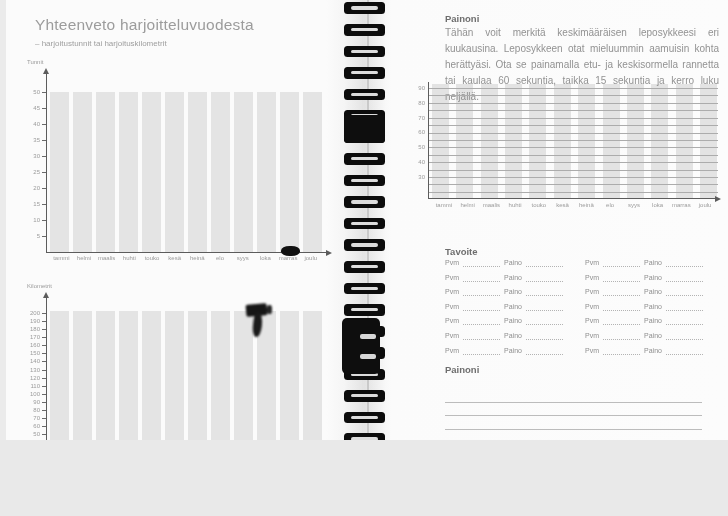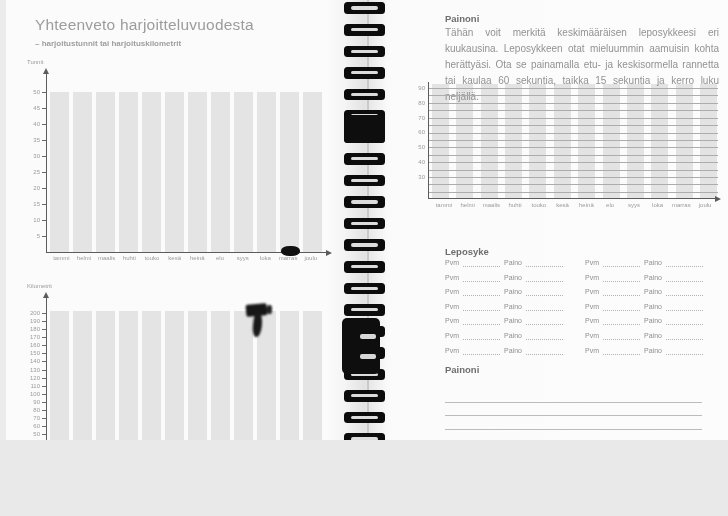--- a/index.html
+++ b/index.html
@@ -22,21 +22,21 @@
   .ring::after{content:"";position:absolute;left:7px;right:7px;top:4px;height:3.2px;background:#dcdcdc;border-radius:2px;}
   .spine-blob{position:absolute;background:#0e0e0e;z-index:4;}
   #spine-blob1{left:344px;top:115px;width:41px;height:28px;border-radius:4px;filter:blur(0.4px);}
   #spine-blob2{left:342px;top:318px;width:38px;height:56px;border-radius:5px;filter:blur(0.5px);}
   .blob-slit{position:absolute;background:#d7d7d7;border-radius:2px;}
   #slit1{left:18px;top:16px;width:16px;height:5px;}
   #slit2{left:18px;top:36px;width:16px;height:5px;}
 
   
   .lp-title{position:absolute;left:35px;top:16px;font-size:15.5px;color:#9c9c9c;letter-spacing:.2px;z-index:2;}
-  .lp-subtitle{position:absolute;left:35px;top:39px;font-size:8px;font-weight:700;color:#9e9e9e;z-index:2;}
+  .lp-subtitle{position:absolute;left:35px;top:39px;font-size:8px;font-weight:400;color:#9e9e9e;z-index:2;}
   .axis-caption{position:absolute;font-size:6px;color:#9b9b9b;z-index:2;}
   #c1-cap{left:27px;top:59px;}
   #c2-cap{left:27px;top:283px;}
   .rp-heading{position:absolute;font-size:9.5px;font-weight:700;color:#6e6e6e;z-index:2;}
   #h-pulse{left:445px;top:13px;}
   #h-weight{left:445px;top:246px;}
   #h-goal{left:445px;top:364px;}
   .rp-body{position:absolute;font-size:10px;line-height:16px;color:#929292;z-index:2;}
   #pulse-body{left:445px;top:25px;width:274px;text-align:justify;}
   #goal-body{left:445px;top:376px;width:274px;}
@@ -408,21 +408,21 @@
       <span class="month">touko</span>
       <span class="month">kesä</span>
       <span class="month">heinä</span>
       <span class="month">elo</span>
       <span class="month">syys</span>
       <span class="month">loka</span>
       <span class="month">marras</span>
       <span class="month">joulu</span>
     </div>
 
-  <div id="h-weight" class="rp-heading">Leposyke</div>
+  <div id="h-weight" class="rp-heading">Tavoite</div>
   <div id="weight-rows">
       <div class="wrow">
         <div class="wgrp">
           <span class="wlbl">Pvm</span>
           <span class="wdots"></span>
           <span class="wlbl">Paino</span>
           <span class="wdots"></span>
         </div>
         <div class="wgrp">
           <span class="wlbl">Pvm</span>

